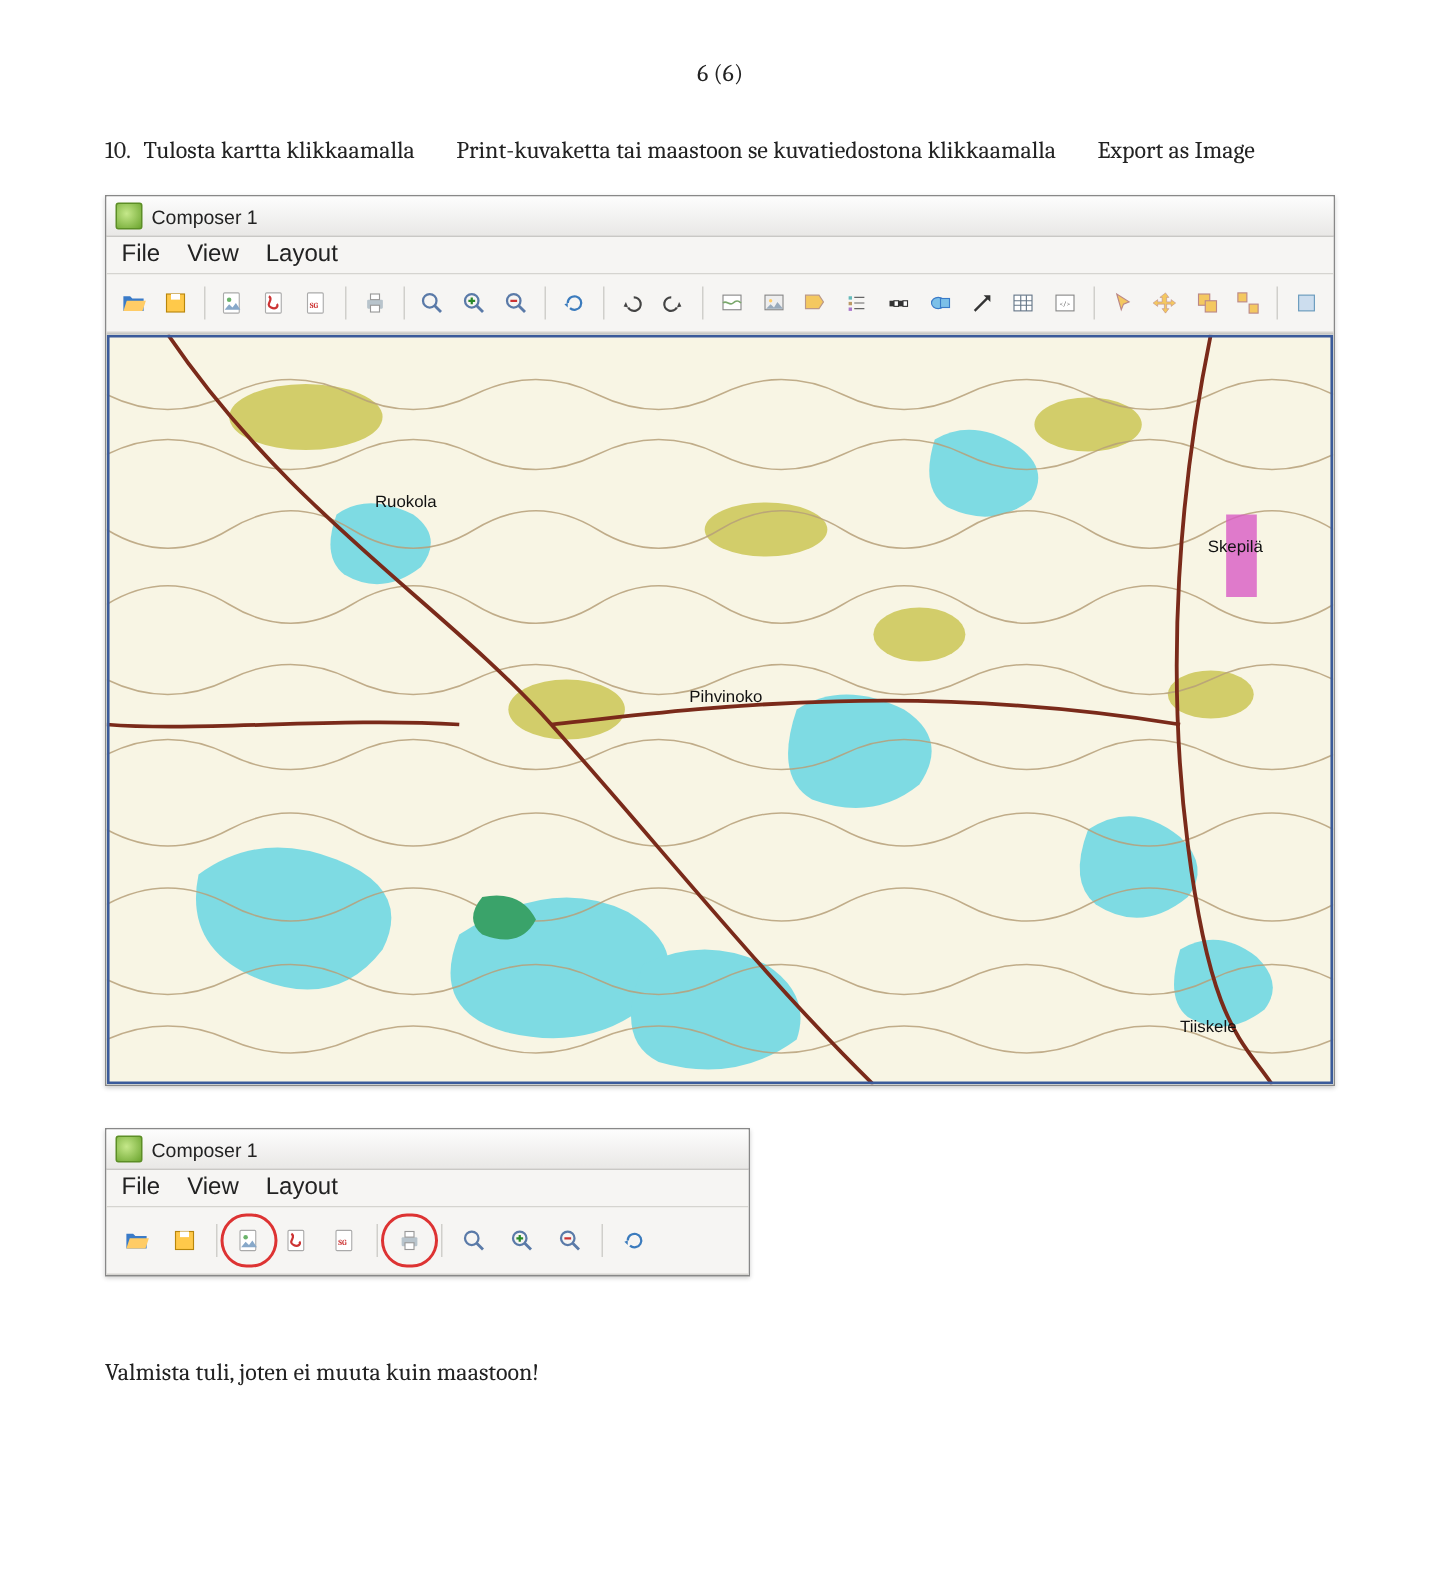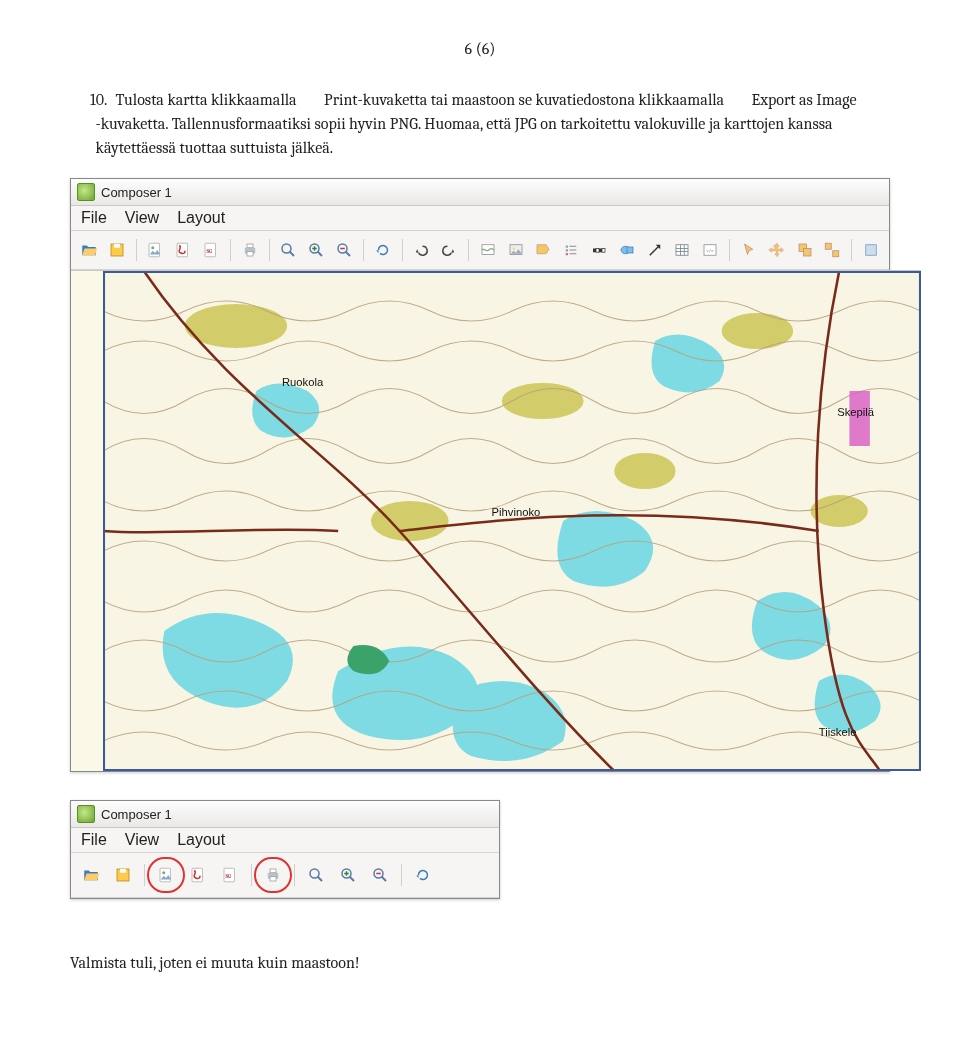--- a/index.html
+++ b/index.html
@@ -14,21 +14,21 @@
   .page-number {
     text-align: center;
     font-size: 16px;
     margin-bottom: 30px;
   }
   .instruction {
     margin: 12px 0 18px 0;
     line-height: 1.5;
   }
   .instruction b { font-weight: normal; margin-left: 24px; }
-  .instruction .num { display:inline-block; width:1.6em;margin-left:20px; }
+  .instruction .num { display:inline-block; width:1.6em; }
   .instruction-body { margin-left: 1.6em; }
   
   .composer-window {
     border: 1px solid #888;
     background: #f6f5f3;
     width: 100%;
     box-sizing: border-box;
     margin-bottom: 28px;
     box-shadow: 0 1px 3px rgba(0,0,0,.2);
   }
@@ -74,35 +74,33 @@
     content:""; position:absolute; left:-6px; top:-5px; right:-6px; bottom:-5px;
     border:2.5px solid #d33; border-radius:50%/55%;
   }
   
   .map-canvas {
     width:100%; height:500px;
     background:#faf9e8;
     position:relative;
     overflow:hidden;
     border-top:1px solid #c9c8c5;
-    padding-left:32px;
   }
   .map-canvas svg { width:100%; height:100%; display:block; }
   
   .composer-small { width: 430px; }
   .final-line { margin-top: 52px; }
 </style>
 </head>
 <body>
 
 <div class="page-number">6 (6)</div>
 
 <div class="instruction">
   <span class="num">10.</span><span>Tulosta kartta klikkaamalla </span><b>Print</b><span>-kuvaketta tai maastoon se kuvatiedostona klikkaamalla </span><b>Export as Image</b>
-  <div class="instruction-body"><span> -kuvaketta. Tallennusformaatiksi sopii hyvin PNG. Huomaa, että JPG on tarkoitettu valokuville ja karttojen kanssa käytettäessä tuottaa suttuista jälkeä.</span></div>
 </div>
 
 <div class="composer-window">
   <div class="titlebar">
     <span class="app-icon"></span>
     <span>Composer 1</span>
   </div>
   <div class="menubar">
     <span>File</span>
     <span>View</span>

